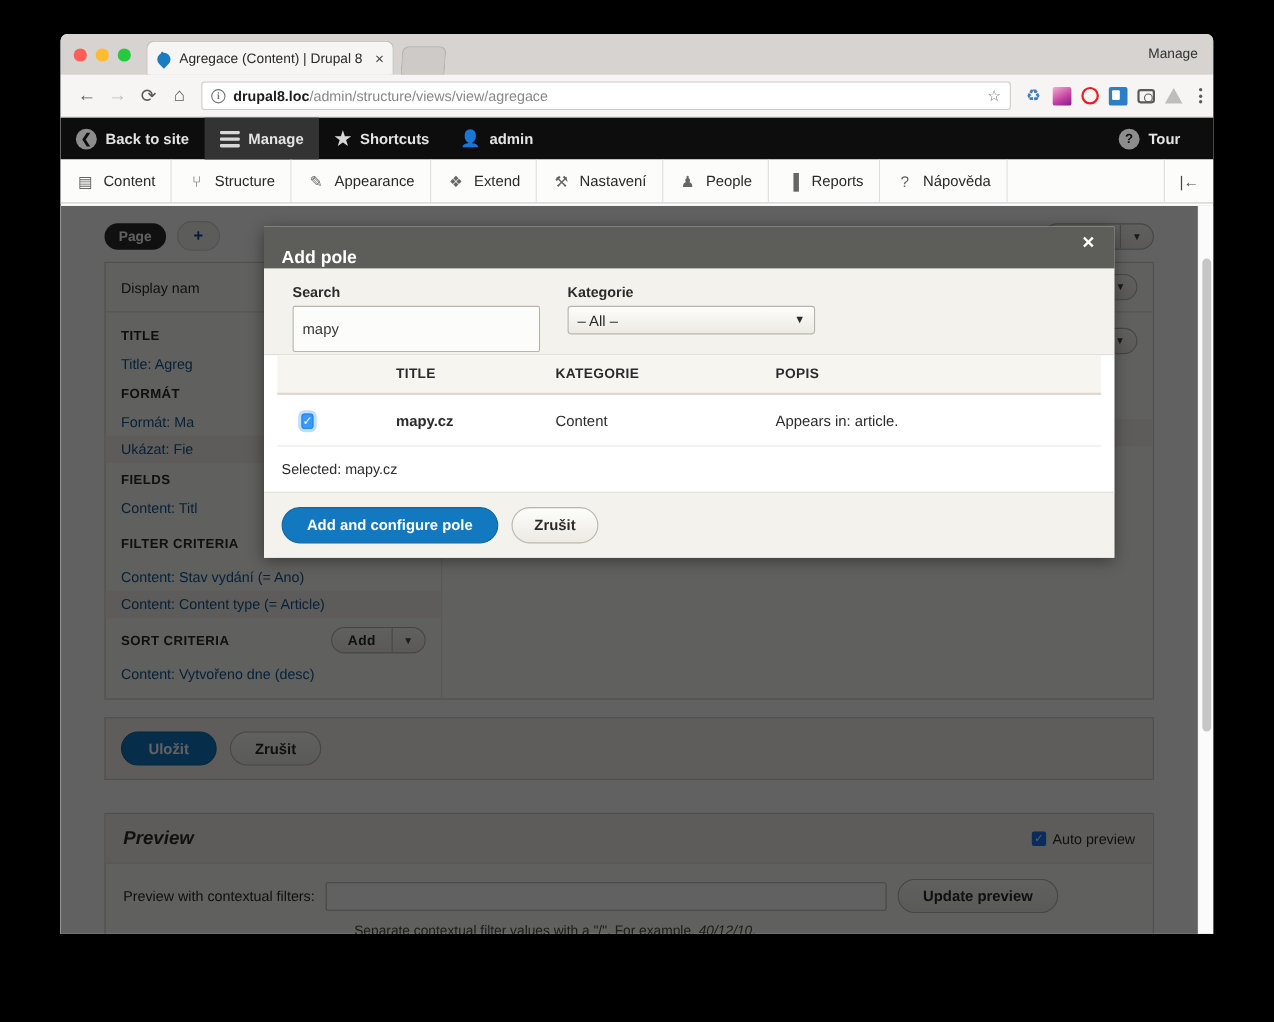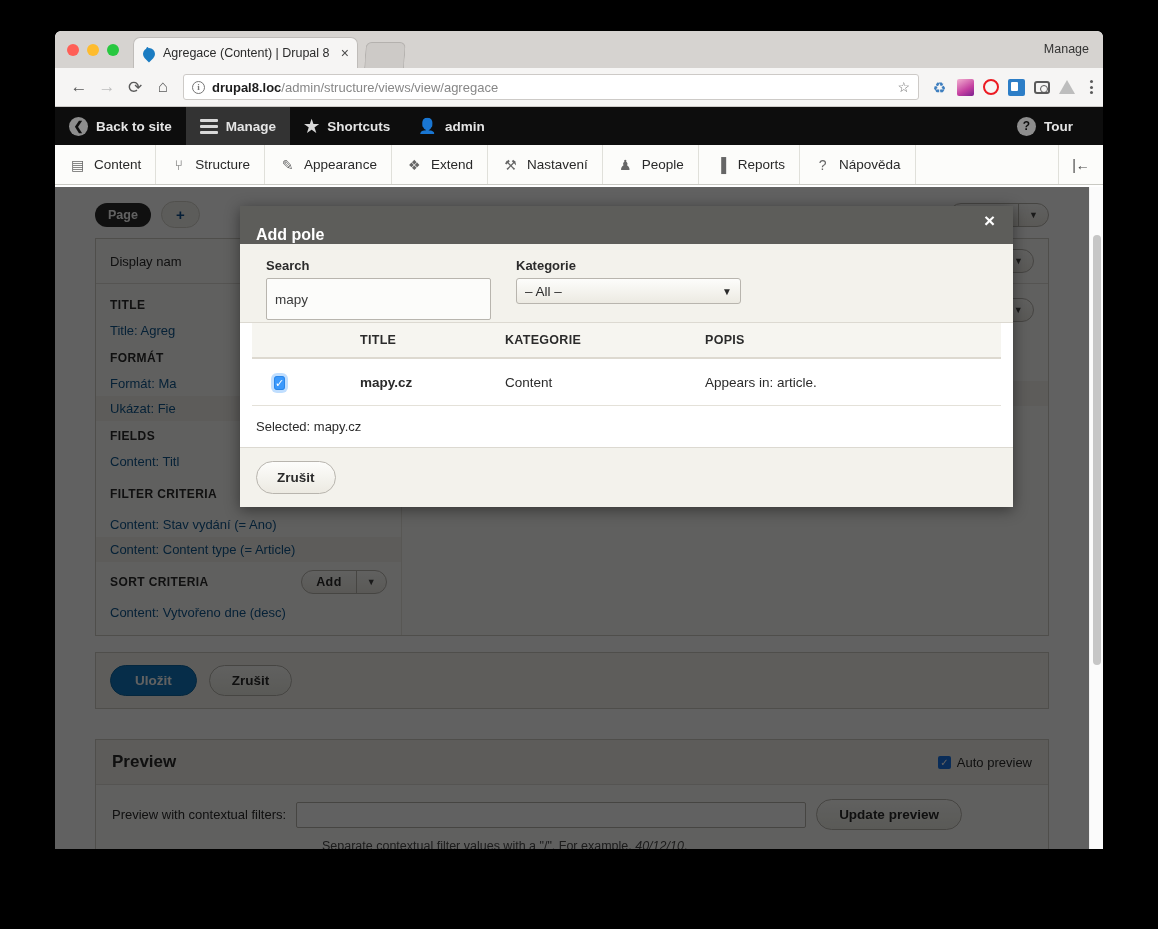--- a/index.html
+++ b/index.html
@@ -227,21 +227,21 @@
     background: linear-gradient(#fdfdfb,#ececE4); color: #2b2b2b;
     font-size: 13.5px; font-weight: bold;
     padding: 7px 22px; border-radius: 18px; border: 1px solid #b8b5ae;
   }
 
   .preview-box { margin-top: 30px; border: 1px solid #cfccc4; background: #fcfcfa; }
   .preview-head {
     display: flex; align-items: center; padding: 12px 16px;
     border-bottom: 1px solid #e0ded7; background: #f3f2ec;
   }
-  .preview-title { font-size: 17px; font-weight: bold; color: #2b2b2b; }
+  .preview-title { font-size: 17px; font-weight: bold; color: #2b2b2b; font-style: italic; }
   .auto-prev { margin-left: auto; display: flex; align-items: center; gap: 6px; font-size: 13px; color: #2b2b2b; }
   .cb-blue {
     width: 13px; height: 13px; background: #1a73e8; border-radius: 2px;
     color: #fff; font-size: 10px; line-height: 13px; text-align: center; flex: 0 0 13px;
   }
   .preview-body { padding: 14px 16px 18px; }
   .pf-row { display: flex; align-items: center; gap: 10px; }
   .pf-label { font-size: 13px; color: #2b2b2b; }
   .pf-input {
     flex: 1; max-width: 510px; height: 26px; background: #fff;
@@ -604,17 +604,18 @@
         </div>
         <div class="c-title cell-title">mapy.cz</div>
         <div class="c-cat cell-text">Content</div>
         <div class="c-desc cell-text">Appears in: article.</div>
       </div>
     </div>
 
     <div class="modal-selected">Selected: mapy.cz</div>
 
     <div class="modal-foot">
+      <span class="btn-add">Add and configure pole</span>
       <span class="btn-cancel">Zrušit</span>
     </div>
   </div>
 
 </div>
 
 </body></html>

